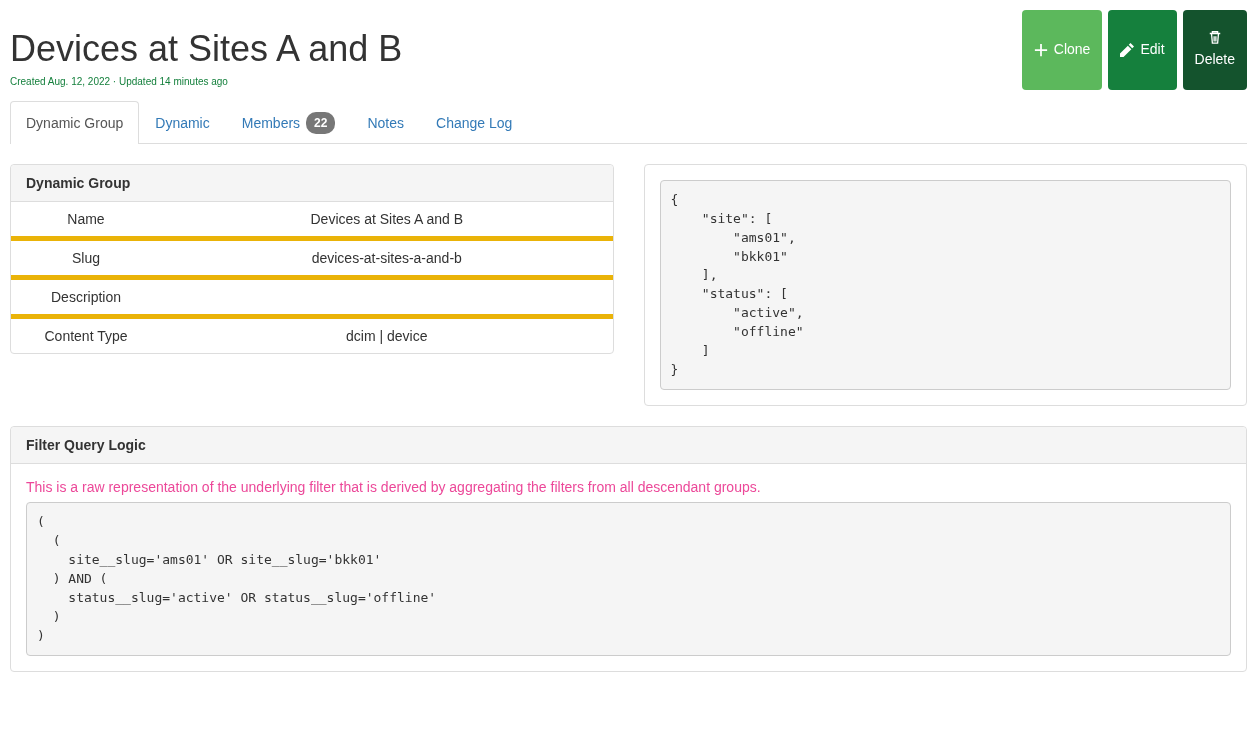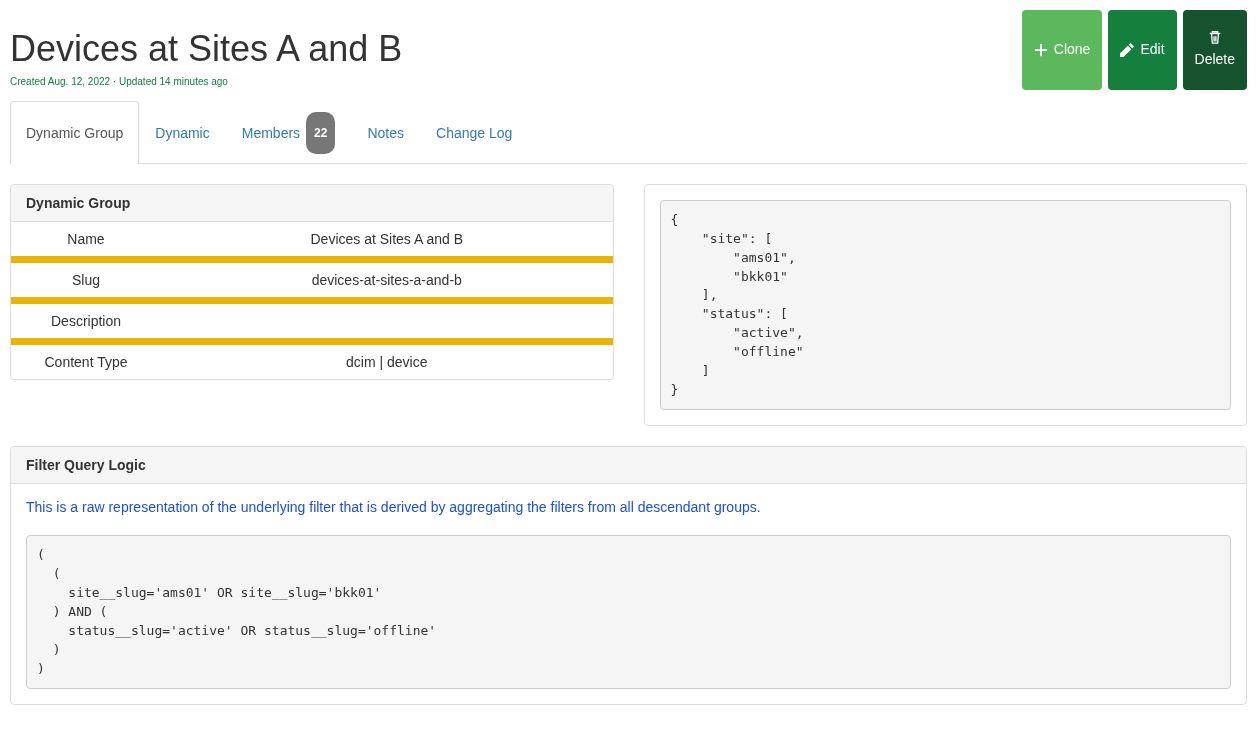--- a/index.html
+++ b/index.html
@@ -69,21 +69,21 @@
   color: #555;
   background: #fff;
   border-color: #ddd;
   border-bottom-color: #fff;
   border-radius: 4px 4px 0 0;
 }
 .badge {
   background: #777;
   color: #fff;
   border-radius: 10px;
-  padding: 14px 8px;
+  padding: 4px 8px;
   font-size: 12px;
   font-weight: 700;
 }
 .row {
   display: flex;
   gap: 30px;
   margin-bottom: 20px;
 }
 .col { flex: 1; min-width: 0; }
 .panel {
@@ -95,40 +95,40 @@
   padding: 10px 15px;
   border-bottom: 1px solid #ddd;
   font-weight: 700;
   color: #333;
   border-radius: 4px 4px 0 0;
 }
 .panel-body { padding: 15px; }
 .table { width: 100%; border-collapse: collapse; text-align: center; }
 .table td {
   padding: 9px 10px;
-  border-top: 7px solid #eab308;
+  border-top: 5px solid #eab308;
   vertical-align: top;
 }
 .table tr:first-child td { border-top: none; }
 .table td:first-child { width: 150px; }
 pre {
   background: #f5f5f5;
   border: 1px solid #ccc;
   border-radius: 4px;
   padding: 10px;
   font-family: Menlo, Monaco, Consolas, monospace;
   font-size: 13px;
   line-height: 1.45;
   white-space: pre;
   overflow-x: auto;
   color: #333;
 }
 .help-text {
-  color: #1d4ed8;
-  margin-bottom: 20px;
+  color: #ec4899;
+  margin-bottom: 7px;
 }
 </style>
 </head>
 <body>
 
 <div class="header-row">
   <div class="title-block">
     <h1>Devices at Sites A and B</h1>
     <div class="meta">Created Aug. 12, 2022 · Updated 14 minutes ago</div>
   </div>

